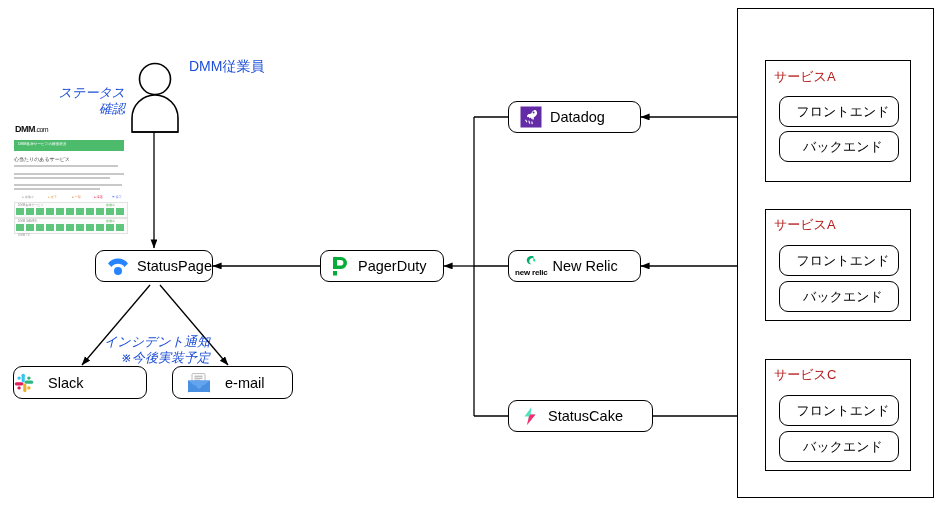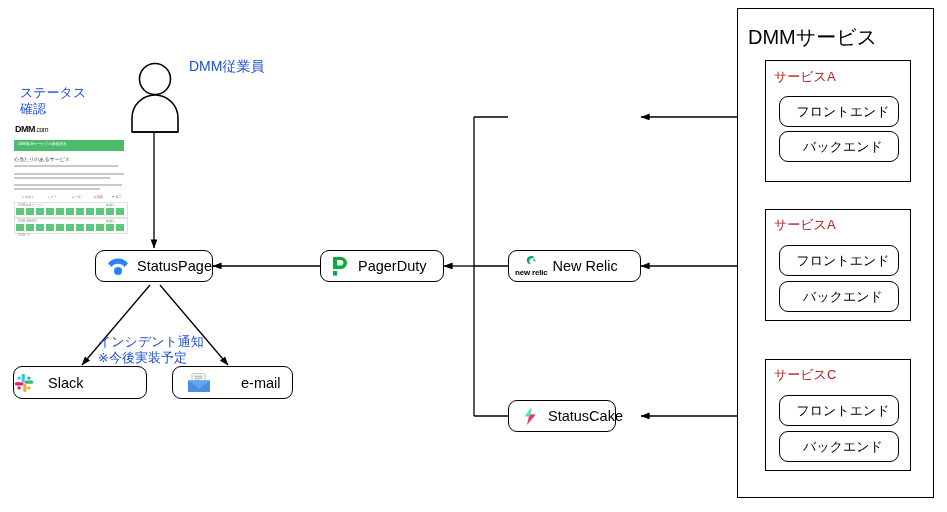--- a/index.html
+++ b/index.html
@@ -38,21 +38,21 @@
   .rect-title{
     position:absolute;font-size:13px;color:#b91c1c;white-space:nowrap;
     z-index:2;
   }
   .big-title{
     position:absolute;font-size:20px;color:#000;white-space:nowrap;z-index:2;
   }
 
   
   .txt{position:absolute;font-size:13px;color:#1d4ed8;white-space:nowrap;z-index:6;}
-  .txt.c{text-align:left;}
+  .txt.c{text-align:right;font-style:italic;}
 
   
   .actor{position:absolute;z-index:4;}
 
   
   .thumb{
     position:absolute;background:#fff;overflow:hidden;z-index:3;
   }
   .thumb .t-logo{
     position:absolute;left:5px;top:4px;font-size:9px;font-weight:bold;
@@ -191,33 +191,44 @@
   </div>
 
   <div class="node" style="left:95px;top:250px;width:118px;height:32px;">
     <svg class="logo" width="22" height="18" viewBox="0 0 22 18" xmlns="http://www.w3.org/2000/svg">
       <path d="M1,6.5 A12.5,12.5 0 0 1 21,6.5 L17.5,10 A8,8 0 0 0 4.5,10 Z" fill="#2684FF"></path>
       <circle cx="11" cy="14" r="4" fill="#2684FF"></circle>
     </svg>
     <span class="lbl">StatusPage</span>
   </div>
 
+  <div class="node" style="left:508px;top:101px;width:133px;height:32px;">
+    <svg class="logo" width="22" height="22" viewBox="0 0 22 22" xmlns="http://www.w3.org/2000/svg">
+      <rect x="0.5" y="0.5" width="21" height="21" fill="#632CA6"></rect>
+      <path d="M16.5,4.2 c-1.6-0.6-3.3,0.2-4.1,1.3 c-0.5,0.7-0.7,1.6-1.4,2.1 c-0.9,0.6-2,0.3-2.9,0.8 c-1.1,0.6-1.3,2-0.6,2.9 l1.3-0.5 l0.4,1.4 l1.6-0.6 l0.3,1.2 l1.2-0.4 l0.5,1.7 l1.2-1.0 l-0.4,-1.7 l1.5,-1.0 c1.0,-0.7 1.9,-1.8 2.0,-3.1 c0.1,-1.3 -0.5,-2.6 -1.6,-3.1 z" fill="#fff"></path>
+      <circle cx="13.6" cy="6.6" r="1.0" fill="#632CA6"></circle>
+      <path d="M6.0,13.5 l1.4,2.6 l-1.0,0.5 l-1.3,-2.5 z" fill="#fff"></path>
+      <path d="M9.3,14.4 l1.0,3.0 l-1.1,0.3 l-0.9,-2.9 z" fill="#fff"></path>
+      <path d="M12.3,15.2 l0.5,2.8 l-1.1,0.2 l-0.4,-2.8 z" fill="#fff"></path>
+    </svg>
+    <span class="lbl">Datadog</span>
+  </div>
 
   <div class="node" style="left:508px;top:250px;width:133px;height:32px;padding-left:6px;gap:5px;">
     <span style="display:flex;flex-direction:column;align-items:center;flex:0 0 auto;">
       <svg class="logo" width="15" height="13" viewBox="0 0 15 13" xmlns="http://www.w3.org/2000/svg">
         <path d="M9.5,1.2 C6.0,0.2 2.5,2.2 2.8,5.6 C3.0,8.2 5.4,9.8 7.6,9.2 C6.0,8.6 5.0,7.0 5.4,5.4 C5.8,3.6 7.7,2.6 9.5,3.2 Z" fill="#00AC69"></path>
         <path d="M9.2,3.0 C10.8,3.6 11.6,5.2 11.2,6.8 L9.2,6.0 Z" fill="#1CE783"></path>
       </svg>
       <span style="font-size:8px;font-weight:bold;letter-spacing:-0.2px;line-height:9px;">new relic</span>
     </span>
     <span class="lbl">New Relic</span>
   </div>
 
-  <div class="node" style="left:508px;top:400px;width:108px;height:32px;">
+  <div class="node" style="left:508px;top:400px;width:145px;height:32px;">
     <svg class="logo" width="20" height="20" viewBox="0 0 20 20" xmlns="http://www.w3.org/2000/svg">
       <path d="M11.5,1 L4.5,10.5 L9,10.5 L7,19 L15.5,8.5 L10.5,8.5 Z" fill="#4FE3C1"></path>
       <path d="M9,10.5 L7,19 L15.5,8.5 L10.5,8.5 Z" fill="#FF2D6E"></path>
     </svg>
     <span class="lbl">StatusCake</span>
   </div>
 
   <div class="txt c" style="left:98px;top:349px;width:112px;">※今後実装予定</div>
   <div class="txt c" style="left:98px;top:333px;width:112px;">インシデント通知</div>
 
@@ -229,35 +240,34 @@
       <rect x="9.2" y="10.6" width="3.2" height="8.6" rx="1.6" fill="#ECB22E"></rect>
       <rect x="0.8" y="9.2" width="8.6" height="3.2" rx="1.6" fill="#E01E5A"></rect>
       <rect x="3.4" y="3.4" width="3.4" height="3.4" rx="1.7" fill="#36C5F0"></rect>
       <rect x="13.2" y="3.4" width="3.4" height="3.4" rx="1.7" fill="#2EB67D"></rect>
       <rect x="13.2" y="13.2" width="3.4" height="3.4" rx="1.7" fill="#ECB22E"></rect>
       <rect x="3.4" y="13.2" width="3.4" height="3.4" rx="1.7" fill="#E01E5A"></rect>
     </svg>
     <span class="lbl">Slack</span>
   </div>
 
-  <div class="node" style="left:172px;top:366px;width:121px;height:33px;padding-left:14px;gap:30px;">
+  <div class="node" style="left:172px;top:366px;width:121px;height:33px;padding-left:14px;gap:14px;">
     <svg class="logo" width="24" height="20" viewBox="0 0 24 20" xmlns="http://www.w3.org/2000/svg">
       <rect x="5" y="0.6" width="13" height="11" rx="1" fill="#fff" stroke="#aaa" stroke-width="0.8"></rect>
       <line x1="7.4" y1="3.2" x2="15.6" y2="3.2" stroke="#9a9a9a" stroke-width="0.9"></line>
       <line x1="7.4" y1="5.2" x2="15.6" y2="5.2" stroke="#9a9a9a" stroke-width="0.9"></line>
       <line x1="7.4" y1="7.2" x2="13.4" y2="7.2" stroke="#9a9a9a" stroke-width="0.9"></line>
       <path d="M1,7.5 H23 V19 H1 Z" fill="#4A90E2"></path>
       <path d="M1,7.5 L12,16 L23,7.5 Z" fill="#63A4EE"></path>
       <path d="M1,19 L9,12.5 M23,19 L15,12.5" stroke="#4A90E2" stroke-width="1.2" fill="none"></path>
     </svg>
     <span class="lbl">e-mail</span>
   </div>
 
   <div class="rect" style="left:737px;top:8px;width:197px;height:490px;"></div>
-  <div class="big-title" style="left:748px;top:24px;">DMMサービス</div>
 
   <div class="rect" style="left:765px;top:60px;width:146px;height:122px;"></div>
   <div class="rect-title" style="left:774px;top:68px;">サービスA</div>
   <div class="node centered" style="left:779px;top:96px;width:120px;height:31px;font-size:13px;">
     <span class="lbl">フロントエンド</span>
   </div>
   <div class="node centered" style="left:779px;top:131px;width:120px;height:31px;font-size:13px;">
     <span class="lbl">バックエンド</span>
   </div>
 

